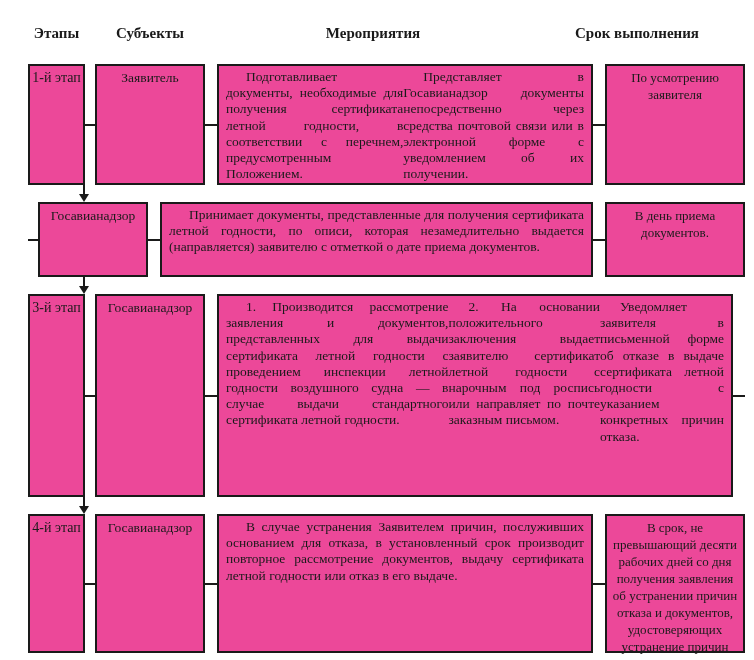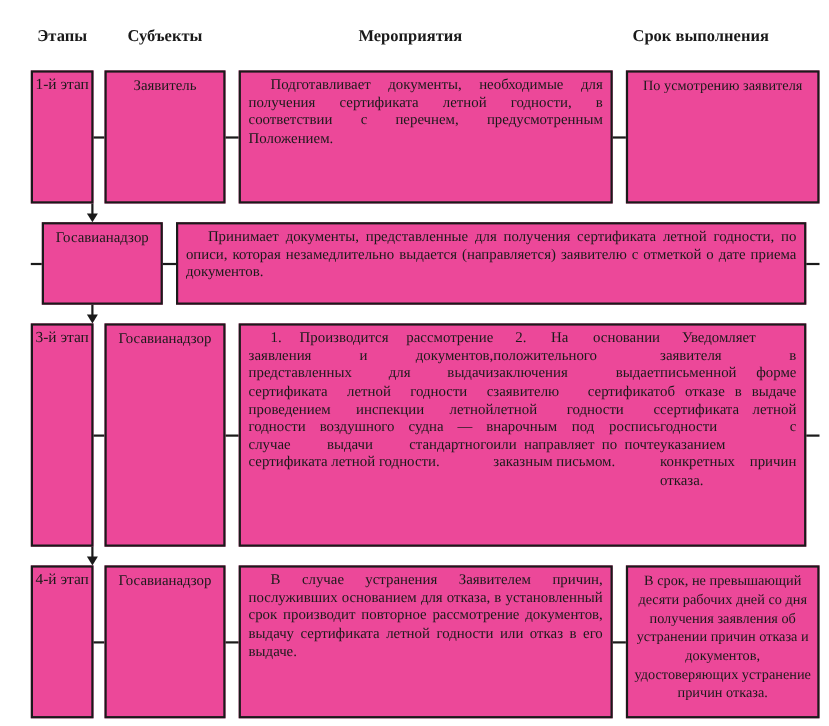--- a/index.html
+++ b/index.html
@@ -44,21 +44,21 @@
     border: 2px solid #1a1a1a;
     background: #ec4899;
     display: flex;
     flex-direction: row;
     justify-content: center;
   }
   .stage-box   { width: 57px;  text-align: center; font-size: 14px; line-height: 19px; padding: 2px; }
   .subject-box { width: 110px; text-align: center; font-size: 13.5px; padding: 4px 1px; }
   .activities-box { flex: 1; font-size: 13.5px; line-height: 16.2px; padding: 3px 7px; text-align: justify; }
   .activities-box p { text-indent: 20px; text-align: justify; }
-  .deadline-box { width: 176px; text-align: center; font-size: 13px; line-height: 17px; padding: 3px 5px; }
+  .deadline-box { width: 140px; text-align: center; font-size: 13px; line-height: 17px; padding: 3px 5px; }
   .deadline-box p + p { margin-top: 16px; }
 
   .hconn { align-self: center; height: 2px; background: #1a1a1a; }
   .hconn.c1 { width: 10px; }
   .hconn.c2 { width: 12px; }
   .hconn.c3 { width: 12px; }
 
   .r1 { height: 121px; }
   .r2 { height: 75px; }
   .r3 { height: 203px; }
@@ -101,40 +101,44 @@
       <div class="h h-deadline">Срок выполнения</div>
     </div>
 
     <div class="row r1">
       <div class="box stage-box">1-й этап</div>
       <div class="hconn c1"></div>
       <div class="box subject-box">Заявитель</div>
       <div class="hconn c2"></div>
       <div class="box activities-box">
         <p>Подготавливает документы, необходимые для получения сертификата летной годности, в соответствии с перечнем, предусмотренным Положением.</p>
+        <p>Представляет в Госавианадзор документы непосредственно через средства почтовой связи или в электронной форме с уведомлением об их получении.</p>
       </div>
       <div class="hconn c3"></div>
       <div class="box deadline-box">
         <p>По усмотрению заявителя</p>
       </div>
     </div>
 
     <div class="arrow-gap">
       <div class="vline"></div>
       <div class="ahead"></div>
     </div>
 
     <div class="row r2">
       <div class="hconn c1"></div>
       <div class="box subject-box">Госавианадзор</div>
       <div class="hconn c2"></div>
       <div class="box activities-box">
         <p>Принимает документы, представленные для получения сертификата летной годности, по описи, которая незамедлительно выдается (направляется) заявителю с отметкой о дате приема документов.</p>
       </div>
       <div class="hconn c3"></div>
+      <div class="box deadline-box">
+        <p>В день приема документов.</p>
+      </div>
     </div>
 
     <div class="arrow-gap">
       <div class="vline"></div>
       <div class="ahead"></div>
     </div>
 
     <div class="row r3">
       <div class="box stage-box">3-й этап</div>
       <div class="hconn c1"></div>

